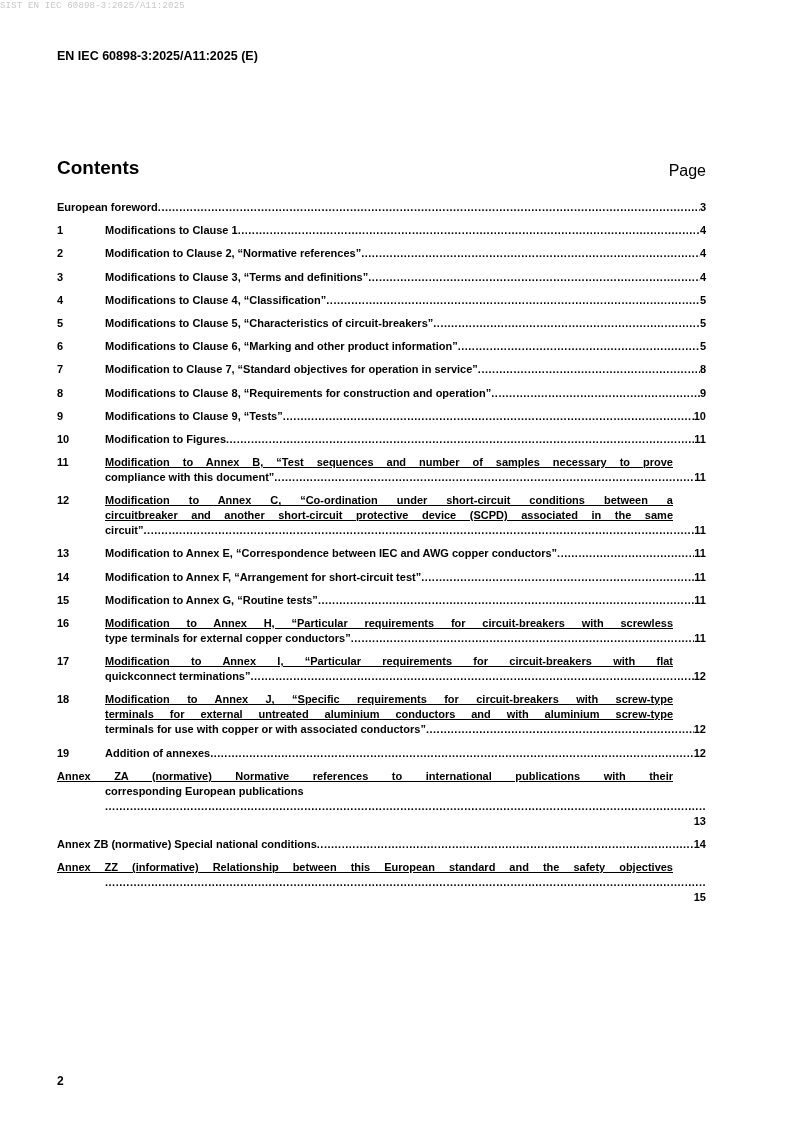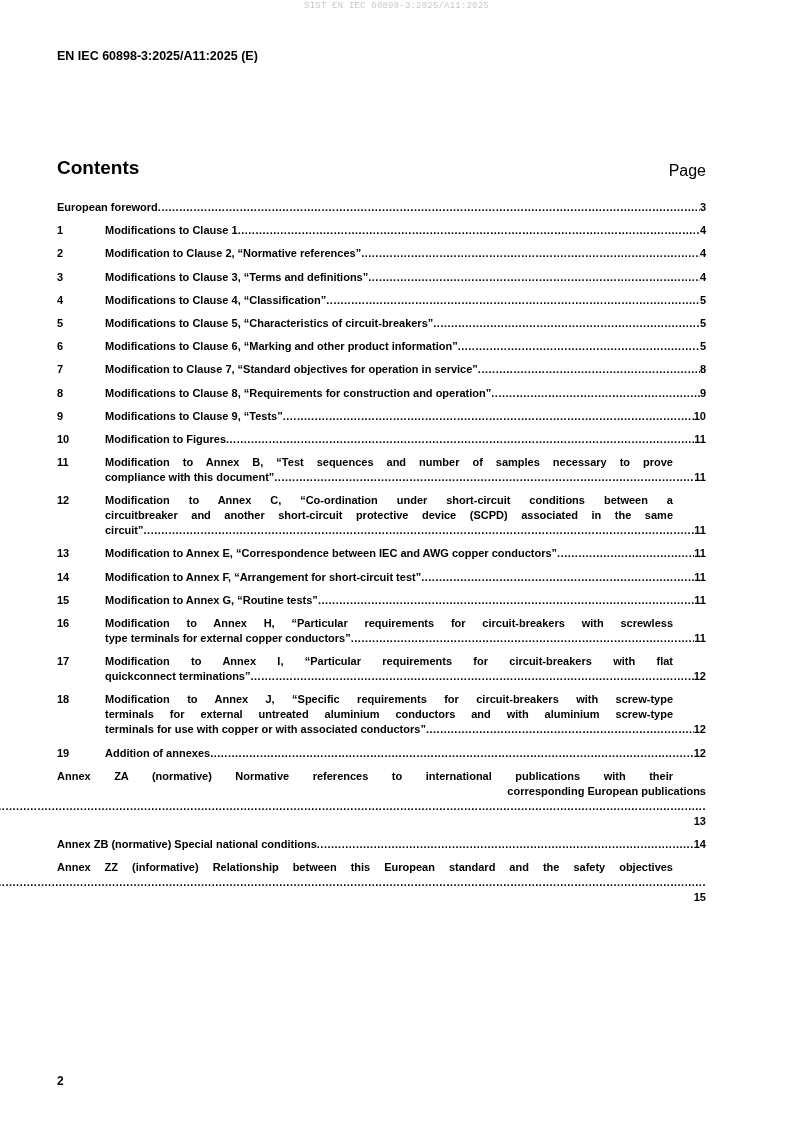--- a/index.html
+++ b/index.html
@@ -1,21 +1,21 @@
 <!DOCTYPE html>
 <html><head>
   <meta charset="utf-8">
   <style>
     html, body { margin: 0; padding: 0; background: #ffffff; }
     body {
       width: 793px; height: 1122px; position: relative; overflow: hidden;
       font-family: "Liberation Sans", sans-serif; color: #000;
     }
     .watermark {
-      position: absolute; top: 1px; left: 0; width: 793px; text-align: center;
+      position: absolute; top: 1px; left: 0; width: 793px; 
       font-family: "Liberation Mono", monospace; font-size: 9px; color: #c8c8c8;
       letter-spacing: 0.2px;
     }
     .doc-id {
       position: absolute; top: 49px; left: 57px;
       font-size: 12.5px; font-weight: bold;
     }
     .contents-title {
       position: absolute; top: 157px; left: 57px;
       font-size: 19px; font-weight: bold;
@@ -31,33 +31,33 @@
     .toc-entry { position: relative; margin-bottom: 8.2px; }
     .toc-entry .num {
       position: absolute; left: 0; top: 0; width: 48px;
     }
     .toc-entry .body {
       margin-left: 48px;
     }
     .toc-entry.annex .body { margin-left: 0; }
     .toc-entry.annex .cont { padding-left: 48px; flex-direction: column; }
     .line {
-      display: flex; align-items: flex-end; white-space: nowrap;
+      display: flex; white-space: nowrap;
     }
     .line .t { flex: 0 0 auto; }
     .line .dots {
       flex: 1 1 auto; overflow: hidden; white-space: nowrap;
       letter-spacing: 0.5px;
     }
     .line .dots::after {
       content: "......................................................................................................................................................................................................................................................";
     }
     .line .pg { flex: 0 0 auto; text-align: right; }
     .just {
-      text-align: justify; text-align-last: justify; padding-right: 33px;
+      text-align: justify; text-align-last: justify; padding-right: 33px; text-decoration: underline;
     }
     .page-number {
       position: absolute; top: 1074px; left: 57px;
       font-size: 12px; font-weight: bold;
     }
   </style>
 </head>
 <body>
 
 <div class="watermark">SIST EN IEC 60898-3:2025/A11:2025</div>

